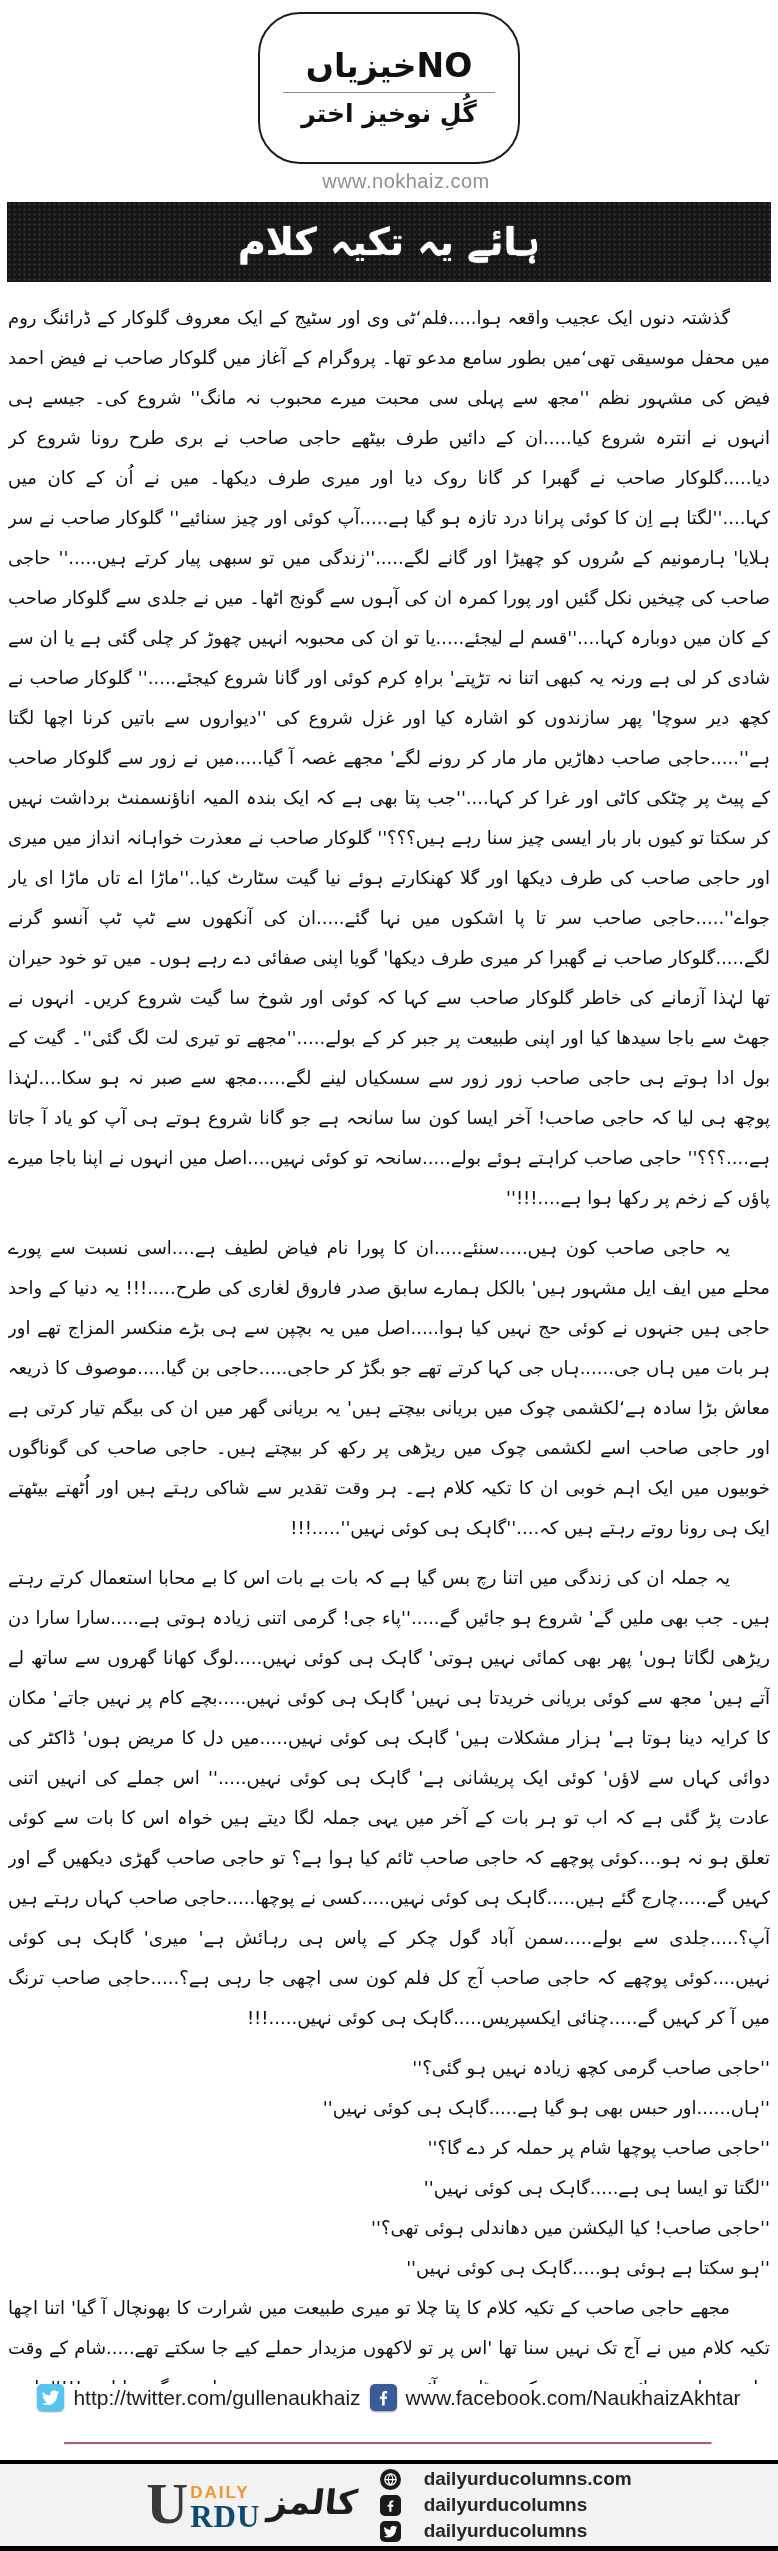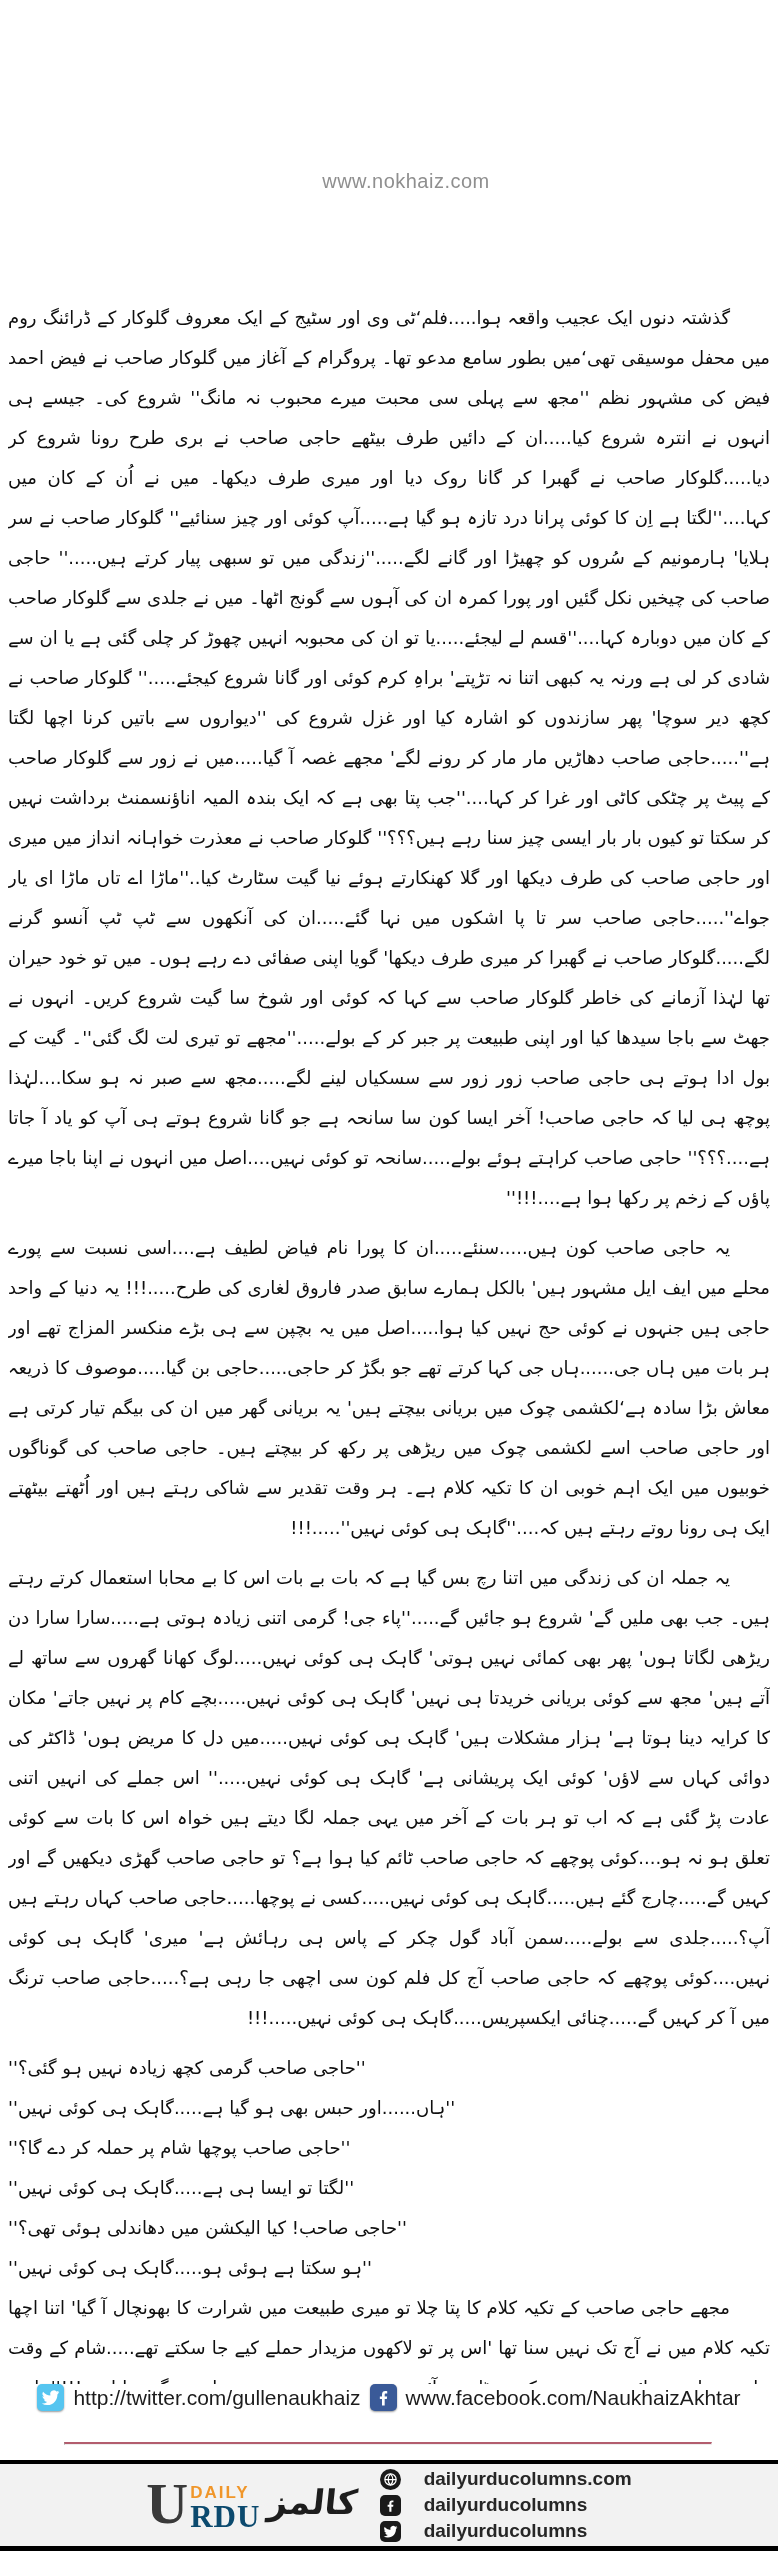--- a/index.html
+++ b/index.html
@@ -27,21 +27,21 @@
       display:flex;align-items:center;justify-content:center;}
   .banner-title{direction:rtl;color:#ffffff;font-size:38px;font-weight:bold;
       text-shadow:0 0 1px #fff;}
 
   
   .article{position:absolute;top:298px;left:8px;right:8px;height:2086px;overflow:hidden;
       direction:rtl;text-align:justify;color:#0f0f0f;
       font-size:18px;line-height:40px;font-family:"DejaVu Sans",sans-serif;}
   .article p{margin:0 0 10px;}
   .article p.para{text-indent:40px;}
-  .article p.dialogue{text-align:left;text-indent:0;margin:0;}
+  .article p.dialogue{text-align:right;text-indent:0;margin:0;}
 
   
   .social-bar{position:absolute;top:2384px;left:0;width:100%;
       display:flex;align-items:center;justify-content:center;gap:9px;
       font-family:Liberation Sans, sans-serif;font-size:21px;color:#1c1c1c;}
   .sb-icon{width:27px;height:27px;border-radius:5px;display:flex;align-items:center;
       justify-content:center;flex:0 0 auto;box-shadow:0 1px 2px rgba(0,0,0,.4);}
   .sb-icon.twitter{background:#56c5f0;}
   .sb-icon.facebook{background:#3a5a98;}
   .sb-icon svg{display:block;}
@@ -70,23 +70,31 @@
   .f-icon{width:21px;height:21px;border-radius:50%;background:#1a1a1a;display:flex;
       align-items:center;justify-content:center;flex:0 0 auto;}
   .f-icon.square{border-radius:5px;}
   .f-icon svg{display:block;}
 </style>
 </head>
 <body>
 
 <div class="page">
 
+  <div class="header-box">
+    <div class="header-title">NOخیزیاں</div>
+    <hr class="header-divider">
+    <div class="header-author">گُلِ نوخیز اختر</div>
+  </div>
 
   <div class="site-url">www.nokhaiz.com</div>
 
+  <div class="banner">
+    <div class="banner-title">ہائے یہ تکیہ کلام</div>
+  </div>
 
   <div class="article">
       <p class="para">گذشتہ دنوں ایک عجیب واقعہ ہوا.....فلم‘ٹی وی اور سٹیج کے ایک معروف گلوکار کے ڈرائنگ روم میں محفل موسیقی تھی‘میں بطور سامع مدعو تھا۔ پروگرام کے آغاز میں گلوکار صاحب نے فیض احمد فیض کی مشہور نظم ''مجھ سے پہلی سی محبت میرے محبوب نہ مانگ'' شروع کی۔ جیسے ہی انہوں نے انترہ شروع کیا.....ان کے دائیں طرف بیٹھے حاجی صاحب نے بری طرح رونا شروع کر دیا.....گلوکار صاحب نے گھبرا کر گانا روک دیا اور میری طرف دیکھا۔ میں نے اُن کے کان میں کہا....''لگتا ہے اِن کا کوئی پرانا درد تازہ ہو گیا ہے.....آپ کوئی اور چیز سنائیے'' گلوکار صاحب نے سر ہلایا' ہارمونیم کے سُروں کو چھیڑا اور گانے لگے.....''زندگی میں تو سبھی پیار کرتے ہیں.....'' حاجی صاحب کی چیخیں نکل گئیں اور پورا کمرہ ان کی آہوں سے گونج اٹھا۔ میں نے جلدی سے گلوکار صاحب کے کان میں دوبارہ کہا....''قسم لے لیجئے.....یا تو ان کی محبوبہ انہیں چھوڑ کر چلی گئی ہے یا ان سے شادی کر لی ہے ورنہ یہ کبھی اتنا نہ تڑپتے' براہِ کرم کوئی اور گانا شروع کیجئے.....'' گلوکار صاحب نے کچھ دیر سوچا' پھر سازندوں کو اشارہ کیا اور غزل شروع کی ''دیواروں سے باتیں کرنا اچھا لگتا ہے''.....حاجی صاحب دھاڑیں مار مار کر رونے لگے' مجھے غصہ آ گیا.....میں نے زور سے گلوکار صاحب کے پیٹ پر چٹکی کاٹی اور غرا کر کہا....''جب پتا بھی ہے کہ ایک بندہ المیہ اناؤنسمنٹ برداشت نہیں کر سکتا تو کیوں بار بار ایسی چیز سنا رہے ہیں؟؟؟'' گلوکار صاحب نے معذرت خواہانہ انداز میں میری اور حاجی صاحب کی طرف دیکھا اور گلا کھنکارتے ہوئے نیا گیت سٹارٹ کیا..''ماڑا اے تاں ماڑا ای یار جواے''.....حاجی صاحب سر تا پا اشکوں میں نہا گئے.....ان کی آنکھوں سے ٹپ ٹپ آنسو گرنے لگے.....گلوکار صاحب نے گھبرا کر میری طرف دیکھا' گویا اپنی صفائی دے رہے ہوں۔ میں تو خود حیران تھا لہٰذا آزمانے کی خاطر گلوکار صاحب سے کہا کہ کوئی اور شوخ سا گیت شروع کریں۔ انہوں نے جھٹ سے باجا سیدھا کیا اور اپنی طبیعت پر جبر کر کے بولے.....''مجھے تو تیری لت لگ گئی''۔ گیت کے بول ادا ہوتے ہی حاجی صاحب زور زور سے سسکیاں لینے لگے.....مجھ سے صبر نہ ہو سکا....لہٰذا پوچھ ہی لیا کہ حاجی صاحب! آخر ایسا کون سا سانحہ ہے جو گانا شروع ہوتے ہی آپ کو یاد آ جاتا ہے....؟؟؟'' حاجی صاحب کراہتے ہوئے بولے.....سانحہ تو کوئی نہیں....اصل میں انہوں نے اپنا باجا میرے پاؤں کے زخم پر رکھا ہوا ہے....!!!''</p>
       <p class="para">یہ حاجی صاحب کون ہیں.....سنئے.....ان کا پورا نام فیاض لطیف ہے....اسی نسبت سے پورے محلے میں ایف ایل مشہور ہیں' بالکل ہمارے سابق صدر فاروق لغاری کی طرح.....!!! یہ دنیا کے واحد حاجی ہیں جنہوں نے کوئی حج نہیں کیا ہوا.....اصل میں یہ بچپن سے ہی بڑے منکسر المزاج تھے اور ہر بات میں ہاں جی......ہاں جی کہا کرتے تھے جو بگڑ کر حاجی.....حاجی بن گیا.....موصوف کا ذریعہ معاش بڑا سادہ ہے‘لکشمی چوک میں بریانی بیچتے ہیں' یہ بریانی گھر میں ان کی بیگم تیار کرتی ہے اور حاجی صاحب اسے لکشمی چوک میں ریڑھی پر رکھ کر بیچتے ہیں۔ حاجی صاحب کی گوناگوں خوبیوں میں ایک اہم خوبی ان کا تکیہ کلام ہے۔ ہر وقت تقدیر سے شاکی رہتے ہیں اور اُٹھتے بیٹھتے ایک ہی رونا روتے رہتے ہیں کہ....''گاہک ہی کوئی نہیں''.....!!!</p>
       <p class="para">یہ جملہ ان کی زندگی میں اتنا رچ بس گیا ہے کہ بات بے بات اس کا بے محابا استعمال کرتے رہتے ہیں۔ جب بھی ملیں گے' شروع ہو جائیں گے.....''پاء جی! گرمی اتنی زیادہ ہوتی ہے.....سارا سارا دن ریڑھی لگاتا ہوں' پھر بھی کمائی نہیں ہوتی' گاہک ہی کوئی نہیں.....لوگ کھانا گھروں سے ساتھ لے آتے ہیں' مجھ سے کوئی بریانی خریدتا ہی نہیں' گاہک ہی کوئی نہیں.....بچے کام پر نہیں جاتے' مکان کا کرایہ دینا ہوتا ہے' ہزار مشکلات ہیں' گاہک ہی کوئی نہیں.....میں دل کا مریض ہوں' ڈاکٹر کی دوائی کہاں سے لاؤں' کوئی ایک پریشانی ہے' گاہک ہی کوئی نہیں.....'' اس جملے کی انہیں اتنی عادت پڑ گئی ہے کہ اب تو ہر بات کے آخر میں یہی جملہ لگا دیتے ہیں خواہ اس کا بات سے کوئی تعلق ہو نہ ہو....کوئی پوچھے کہ حاجی صاحب ٹائم کیا ہوا ہے؟ تو حاجی صاحب گھڑی دیکھیں گے اور کہیں گے.....چارج گئے ہیں.....گاہک ہی کوئی نہیں.....کسی نے پوچھا.....حاجی صاحب کہاں رہتے ہیں آپ؟.....جلدی سے بولے.....سمن آباد گول چکر کے پاس ہی رہائش ہے' میری' گاہک ہی کوئی نہیں....کوئی پوچھے کہ حاجی صاحب آج کل فلم کون سی اچھی جا رہی ہے؟.....حاجی صاحب ترنگ میں آ کر کہیں گے.....چنائی ایکسپریس.....گاہک ہی کوئی نہیں.....!!!</p>
       <p class="dialogue">''حاجی صاحب گرمی کچھ زیادہ نہیں ہو گئی؟''</p>
       <p class="dialogue">''ہاں......اور حبس بھی ہو گیا ہے.....گاہک ہی کوئی نہیں''</p>
       <p class="dialogue">''حاجی صاحب پوچھا شام پر حملہ کر دے گا؟''</p>
       <p class="dialogue">''لگتا تو ایسا ہی ہے.....گاہک ہی کوئی نہیں''</p>
       <p class="dialogue">''حاجی صاحب! کیا الیکشن میں دھاندلی ہوئی تھی؟''</p>

